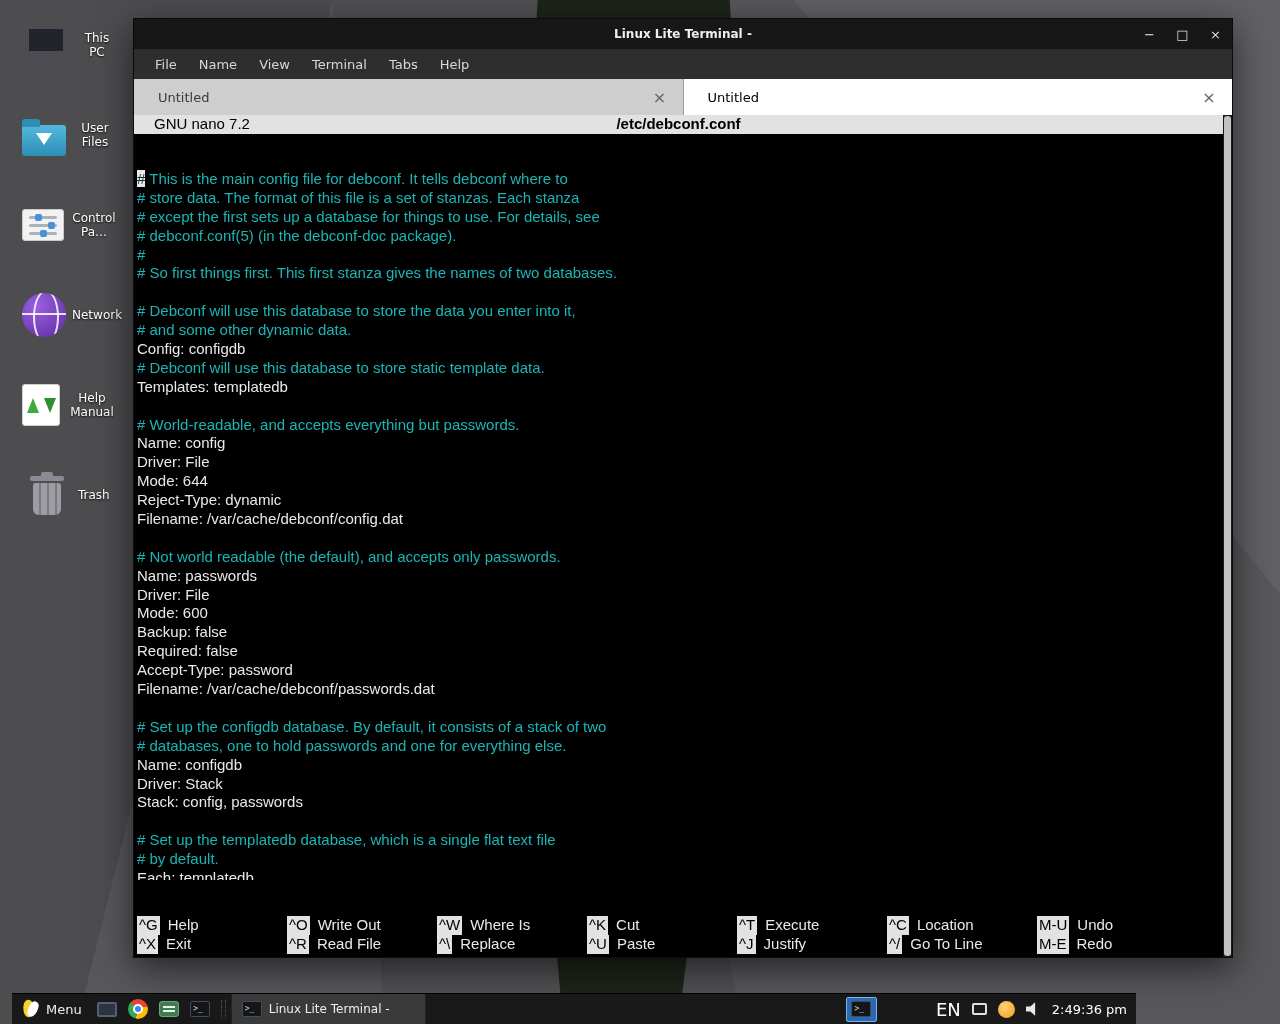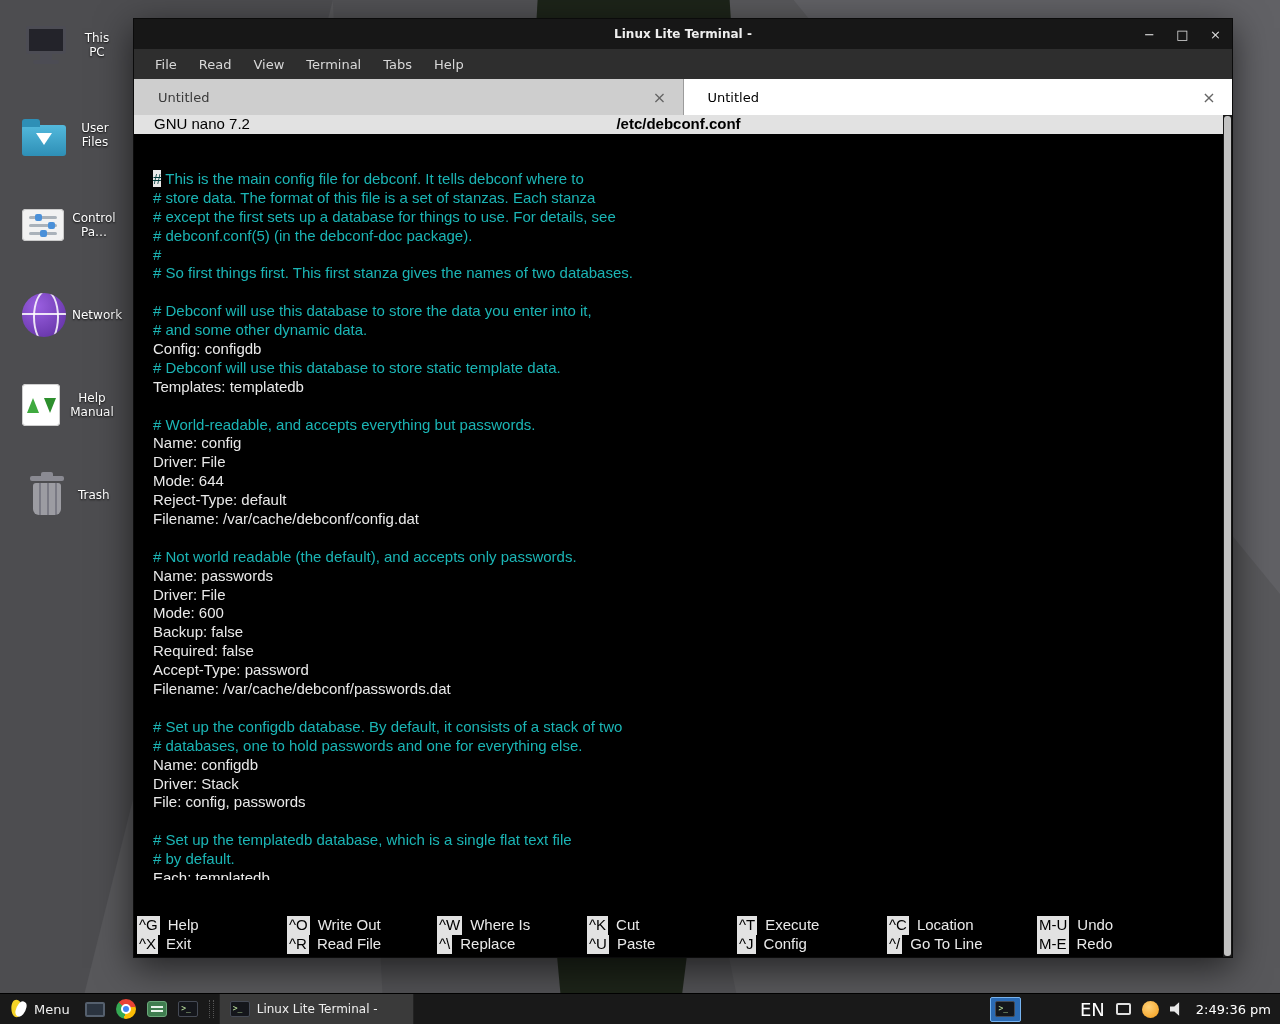--- a/index.html
+++ b/index.html
@@ -62,36 +62,36 @@
   .tab { flex:1; display:flex; align-items:center; padding:0 12px; font-size:13px; color:#3a3a3a; background:#cecece; border-right:1px solid #9b9b9b; cursor:default; }
   .tab.active { background:#ffffff; color:#000; border-right:none; }
   .tlabel { flex:1; padding-left:12px; }
   .tclose { color:#666; font-size:16px; width:22px; text-align:center; }
 
   .terminal { flex:1; background:#000; display:flex; overflow:hidden; }
   .term-main { flex:1; display:flex; flex-direction:column; font-family:Liberation Sans, sans-serif; font-size:15px; line-height:18.9px; overflow:hidden;gap:36px; }
   .nano-header { height:19px; flex:0 0 19px; background:#e2e2e2; color:#000; position:relative; }
   .nano-version { position:absolute; left:20px; }
   .nano-file { position:absolute; left:0; right:0; text-align:center; font-weight:bold; }
-  .nano-lines { flex:1; padding-left:19px; overflow:hidden; }
+  .nano-lines { flex:1; padding-left:3px; overflow:hidden; }
   .tline { height:18.9px; white-space:pre; overflow:hidden; }
   .tline.comment { color:#1bb5b5; }
   .tline.config { color:#e9e9e9; }
   .cursor { background:#e8e8e8; color:#003939; }
   .nano-shortcuts { flex:0 0 41px; padding:0 0 3px 3px; }
   .srow { height:19px; display:flex; }
   .scell { width:150px; display:flex; align-items:center; }
   .skey { background:#e2e2e2; color:#000; padding:0 2px; }
   .slabel { color:#e9e9e9; margin-left:8px; }
 
   .scrollbar { width:9px; flex:0 0 9px; background:#1a1a1a; position:relative; }
   .scroll-thumb { position:absolute; top:1px; bottom:1px; left:1px; width:7px; background:#c2c2c2; border-radius:3px; }
 
   
-  .taskbar { position:absolute; left:0; bottom:0; width:1280px; height:31px; background:#191919; border-top:1px solid #000; display:flex; align-items:center; }
+  .taskbar { position:absolute; left:12px; bottom:0; width:1124px; height:31px; background:#191919; border-top:1px solid #000; display:flex; align-items:center; }
   .menu-btn { display:flex; align-items:center; gap:7px; padding:0 10px; height:100%; cursor:default; }
   .ll-logo { width:17px; height:20px; position:relative; }
   .ll-logo::before { content:""; position:absolute; left:1px; top:1px; width:11px; height:17px; background:#f5d327; border-radius:60% 40% 60% 40%/70% 30% 70% 30%; transform:rotate(-16deg); }
   .ll-logo::after { content:""; position:absolute; left:6px; top:2px; width:10px; height:16px; background:#fff; border-radius:60% 40% 60% 40%/70% 30% 70% 30%; transform:rotate(12deg); }
   .menu-label { color:#eee; font-size:13px; }
   .launcher { width:27px; height:27px; display:flex; align-items:center; justify-content:center; margin:0 2px; cursor:default; }
   .mini-monitor { width:20px; height:15px; background:#2b3440; border:2px solid #55606e; border-radius:2px; }
   .chrome { width:20px; height:20px; border-radius:50%; background:conic-gradient(from -45deg,#ea4335 0 33%,#fbbc05 0 66%,#34a853 0 100%); position:relative; }
   .chrome::after { content:""; position:absolute; inset:5px; border-radius:50%; background:#4285f4; border:2px solid #fff; }
   .mini-files { width:20px; height:16px; background:#3f7d4f; border:1px solid #6aa87a; border-radius:3px; position:relative; }
@@ -175,21 +175,21 @@
     <div class="titlebar">
       <span class="title">Linux Lite Terminal -</span>
       <div class="winbtns">
         <div class="winbtn">−</div>
         <div class="winbtn">□</div>
         <div class="winbtn">×</div>
       </div>
     </div>
     <div class="menubar">
         <div class="menu-item">File</div>
-        <div class="menu-item">Read</div>
+        <div class="menu-item">Name</div>
         <div class="menu-item">View</div>
         <div class="menu-item">Terminal</div>
         <div class="menu-item">Tabs</div>
         <div class="menu-item">Help</div>
       </div>
     <div class="tabbar">
         <div class="tab">
           <span class="tlabel">Untitled</span>
           <span class="tclose">×</span>
         </div>
@@ -215,37 +215,37 @@
             <div class="tline comment"># Debconf will use this database to store the data you enter into it,</div>
             <div class="tline comment"># and some other dynamic data.</div>
             <div class="tline config">Config: configdb</div>
             <div class="tline comment"># Debconf will use this database to store static template data.</div>
             <div class="tline config">Templates: templatedb</div>
             <div class="tline blank"></div>
             <div class="tline comment"># World-readable, and accepts everything but passwords.</div>
             <div class="tline config">Name: config</div>
             <div class="tline config">Driver: File</div>
             <div class="tline config">Mode: 644</div>
-            <div class="tline config">Reject-Type: default</div>
+            <div class="tline config">Reject-Type: dynamic</div>
             <div class="tline config">Filename: /var/cache/debconf/config.dat</div>
             <div class="tline blank"></div>
             <div class="tline comment"># Not world readable (the default), and accepts only passwords.</div>
             <div class="tline config">Name: passwords</div>
             <div class="tline config">Driver: File</div>
             <div class="tline config">Mode: 600</div>
             <div class="tline config">Backup: false</div>
             <div class="tline config">Required: false</div>
             <div class="tline config">Accept-Type: password</div>
             <div class="tline config">Filename: /var/cache/debconf/passwords.dat</div>
             <div class="tline blank"></div>
             <div class="tline comment"># Set up the configdb database. By default, it consists of a stack of two</div>
             <div class="tline comment"># databases, one to hold passwords and one for everything else.</div>
             <div class="tline config">Name: configdb</div>
             <div class="tline config">Driver: Stack</div>
-            <div class="tline config">File: config, passwords</div>
+            <div class="tline config">Stack: config, passwords</div>
             <div class="tline blank"></div>
             <div class="tline comment"># Set up the templatedb database, which is a single flat text file</div>
             <div class="tline comment"># by default.</div>
             <div class="tline config">Each: templatedb</div>
             <div class="tline config">Driver: File</div>
             <div class="tline config">Mode: 644</div>
           </div>
         <div class="nano-shortcuts">
             <div class="srow">
               <div class="scell">
@@ -289,21 +289,21 @@
               <div class="scell">
                 <span class="skey">^\</span>
                 <span class="slabel">Replace</span>
               </div>
               <div class="scell">
                 <span class="skey">^U</span>
                 <span class="slabel">Paste</span>
               </div>
               <div class="scell">
                 <span class="skey">^J</span>
-                <span class="slabel">Config</span>
+                <span class="slabel">Justify</span>
               </div>
               <div class="scell">
                 <span class="skey">^/</span>
                 <span class="slabel">Go To Line</span>
               </div>
               <div class="scell">
                 <span class="skey">M-E</span>
                 <span class="slabel">Redo</span>
               </div>
             </div>

